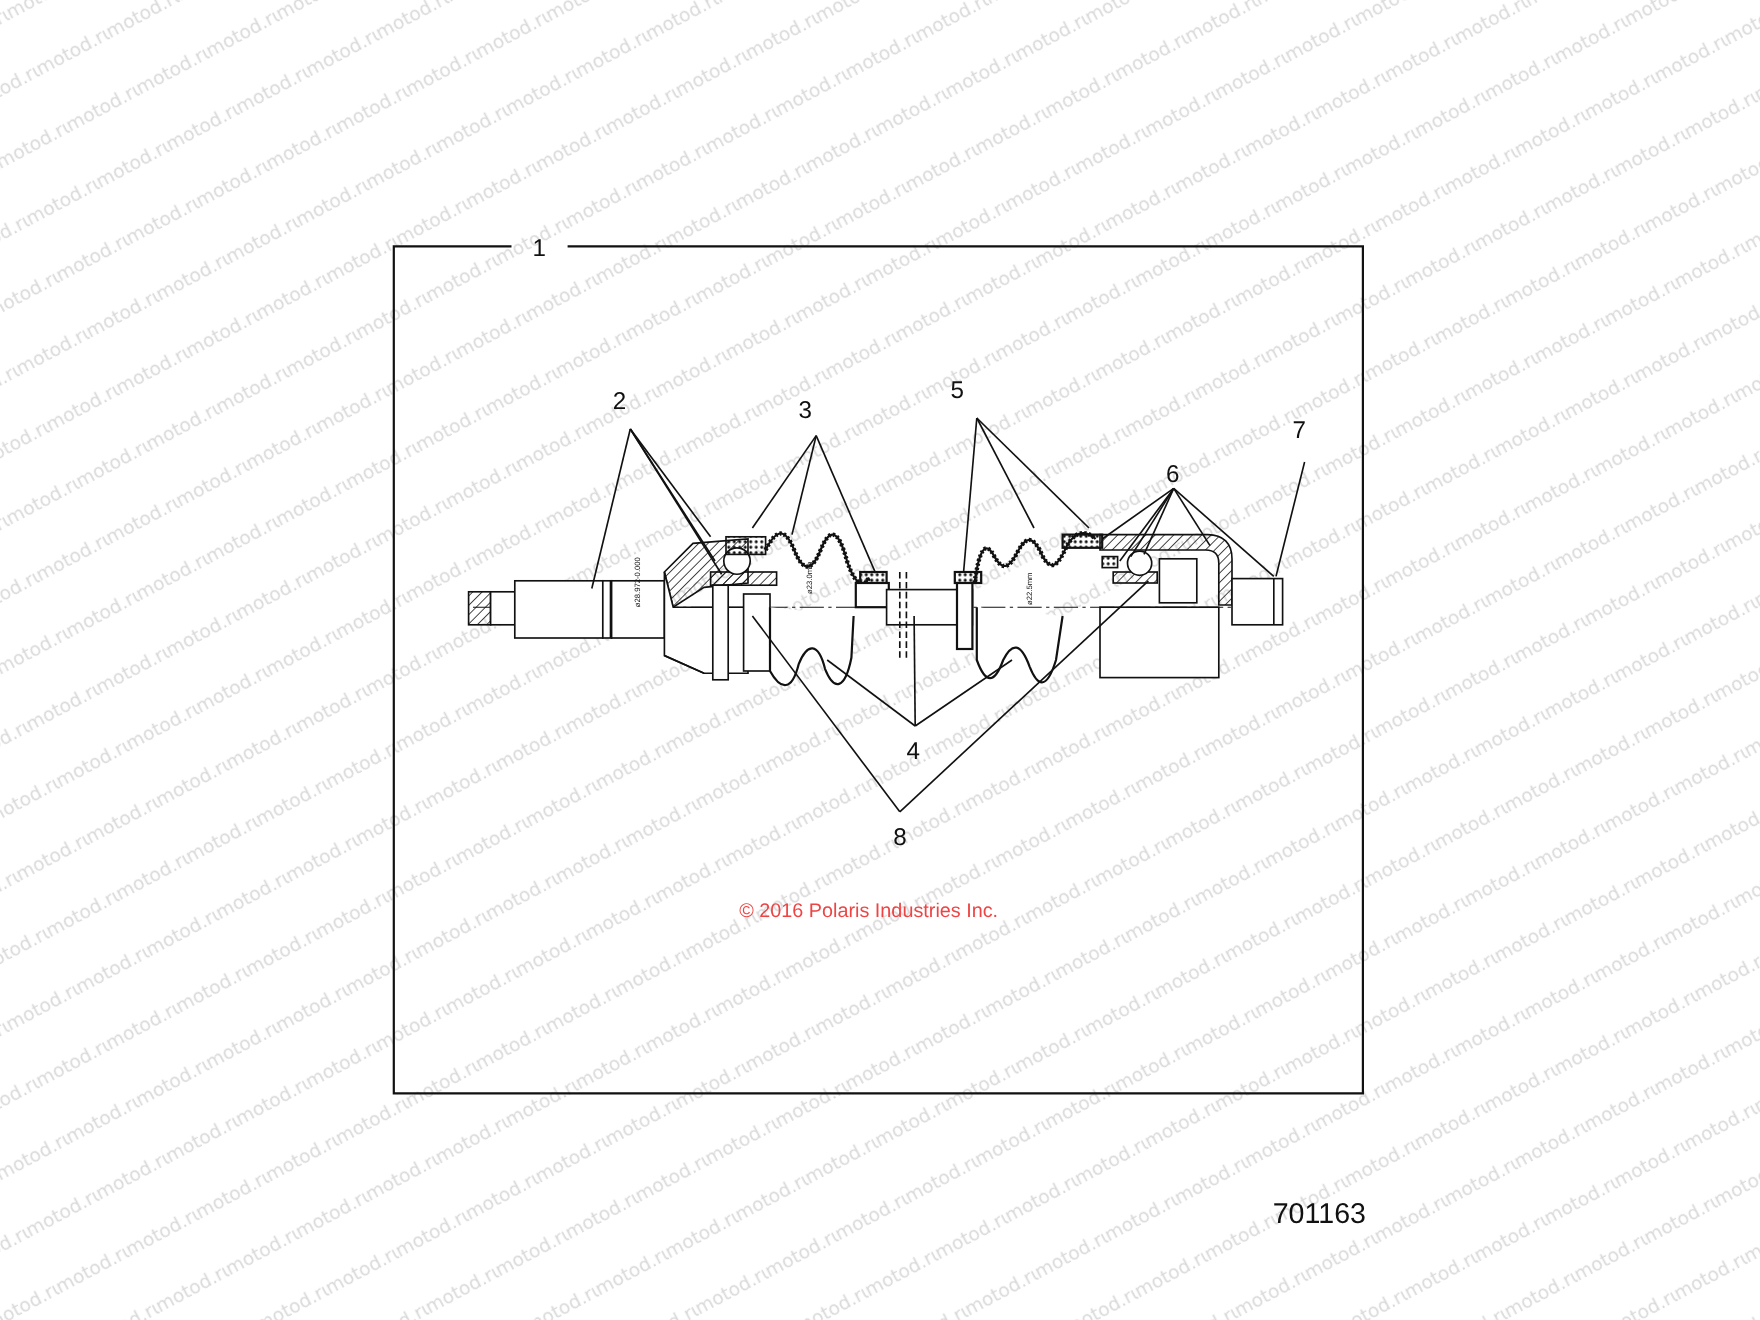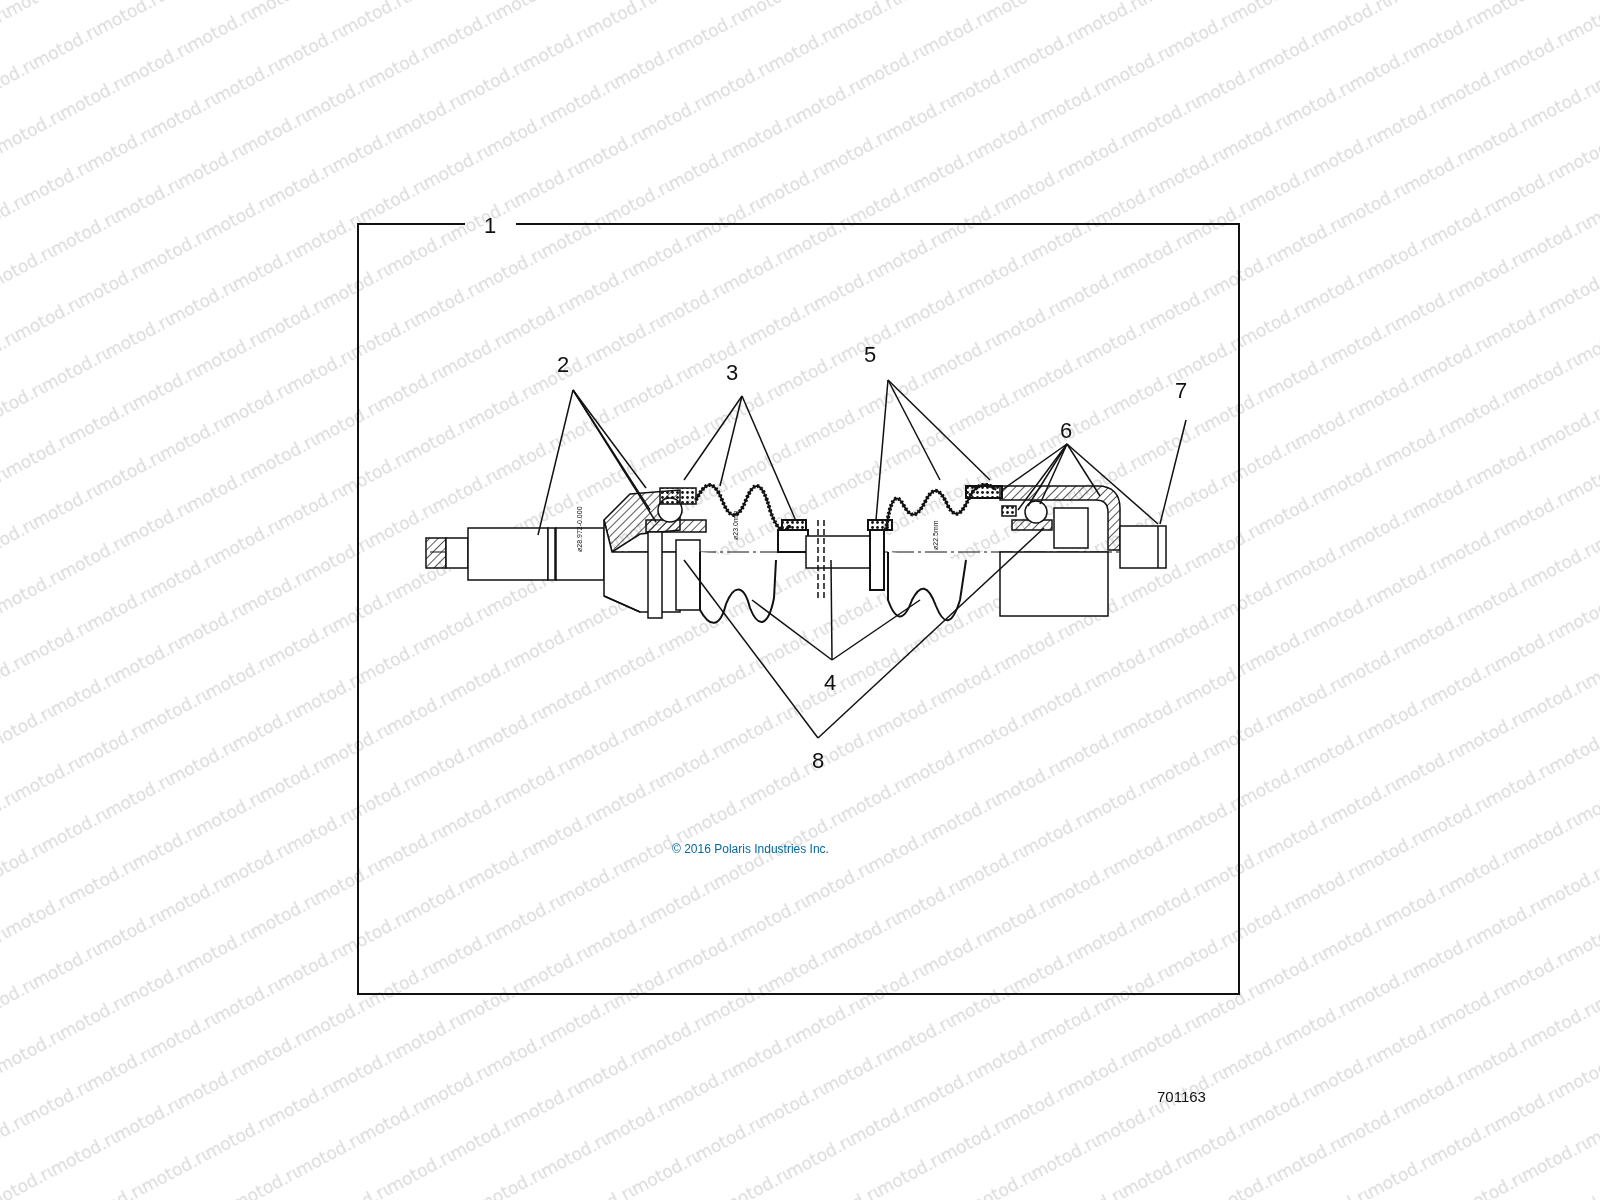--- a/index.html
+++ b/index.html
@@ -1,21 +1,21 @@
 <!DOCTYPE html>
 <html><head>
 <meta charset="utf-8">
 <style>
   html, body { margin: 0; padding: 0; background: #ffffff; }
   body { width: 1600px; height: 1200px; position: relative; overflow: hidden; font-family: "Liberation Sans", sans-serif; }
   #watermark { position: absolute; left: 0; top: 0; width: 1600px; height: 1200px; pointer-events: none; }
   #diagram { position: absolute; left: 0; top: 0; width: 1600px; height: 1200px; }
   .callout-label { font-family: "Liberation Sans", sans-serif; font-size: 22px; fill: #111; }
-  .copyright { position: absolute; left: 672px; top: 842px; font-size: 12px; color: #0369a1; white-space: nowrap; }
-  .figure-id { position: absolute; left: 1157px; top: 1088px; font-size: 15px; color: #111; }
+  .copyright { position: absolute; left: 672px; top: 818px; font-size: 18px; color: #ef4444; white-space: nowrap; }
+  .figure-id { position: absolute; left: 1157px; top: 1088px; font-size: 26px; color: #111; }
 </style>
 </head>
 <body>
 
 <svg id="watermark" xmlns="http://www.w3.org/2000/svg" width="1600" height="1200">
   <defs>
     <pattern id="wm" patternUnits="userSpaceOnUse" width="72" height="58" patternTransform="rotate(-28)">
       <text x="0" y="20" font-family="DejaVu Sans, sans-serif" font-size="17" fill="#d9d9d9">motod.ru</text>
     </pattern>
   </defs>

